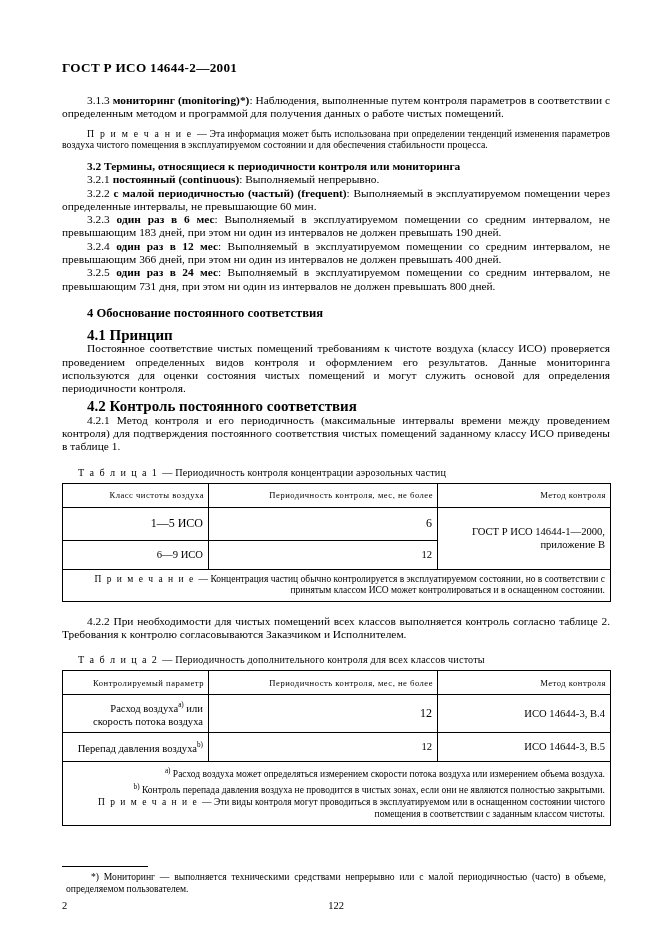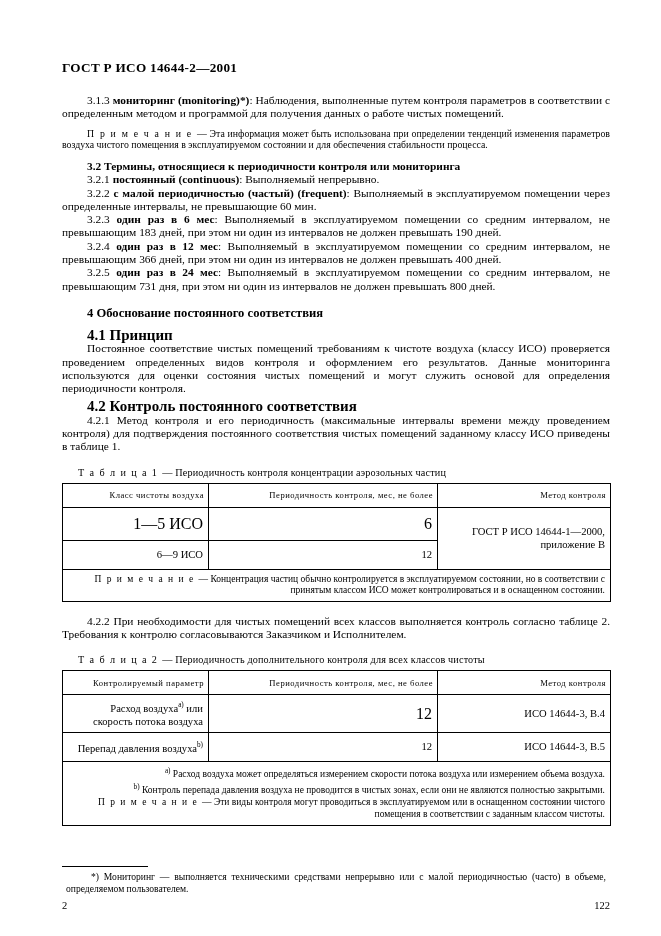--- a/index.html
+++ b/index.html
@@ -96,21 +96,21 @@
     vertical-align: middle;
     text-align: right;
     font-weight: normal;
   }
   table.std th {
     font-size: 8.6px;
     letter-spacing: 0.5px;
     padding: 5px 4px;
     height: 13px;
   }
-  td.cell-tall { height: 24px; font-size: 16px; }
+  td.cell-tall { height: 24px; font-size: 12px; }
   td.cell-short { height: 20px; font-size: 10.6px; }
   td.cell-left {
     text-align: left;
     font-size: 10.6px;
     text-indent: 18px;
     line-height: 13px;
   }
   td.cell-method { font-size: 10.6px; line-height: 13.4px; }
   td.note-cell {
     text-align: justify;
@@ -162,21 +162,21 @@
     position: absolute;
     left: 0;
     top: 0;
     font-size: 10.5px;
   }
   .page-num-center {
     position: absolute;
     left: 0;
     top: 0;
     width: 548px;
-    text-align: right;
+    text-align: center;
     font-size: 10.5px;
   }
   .spaced-note {
     letter-spacing: 1.5px;
   }
 </style>
 </head>
 <body>
 
 <div class="page">

